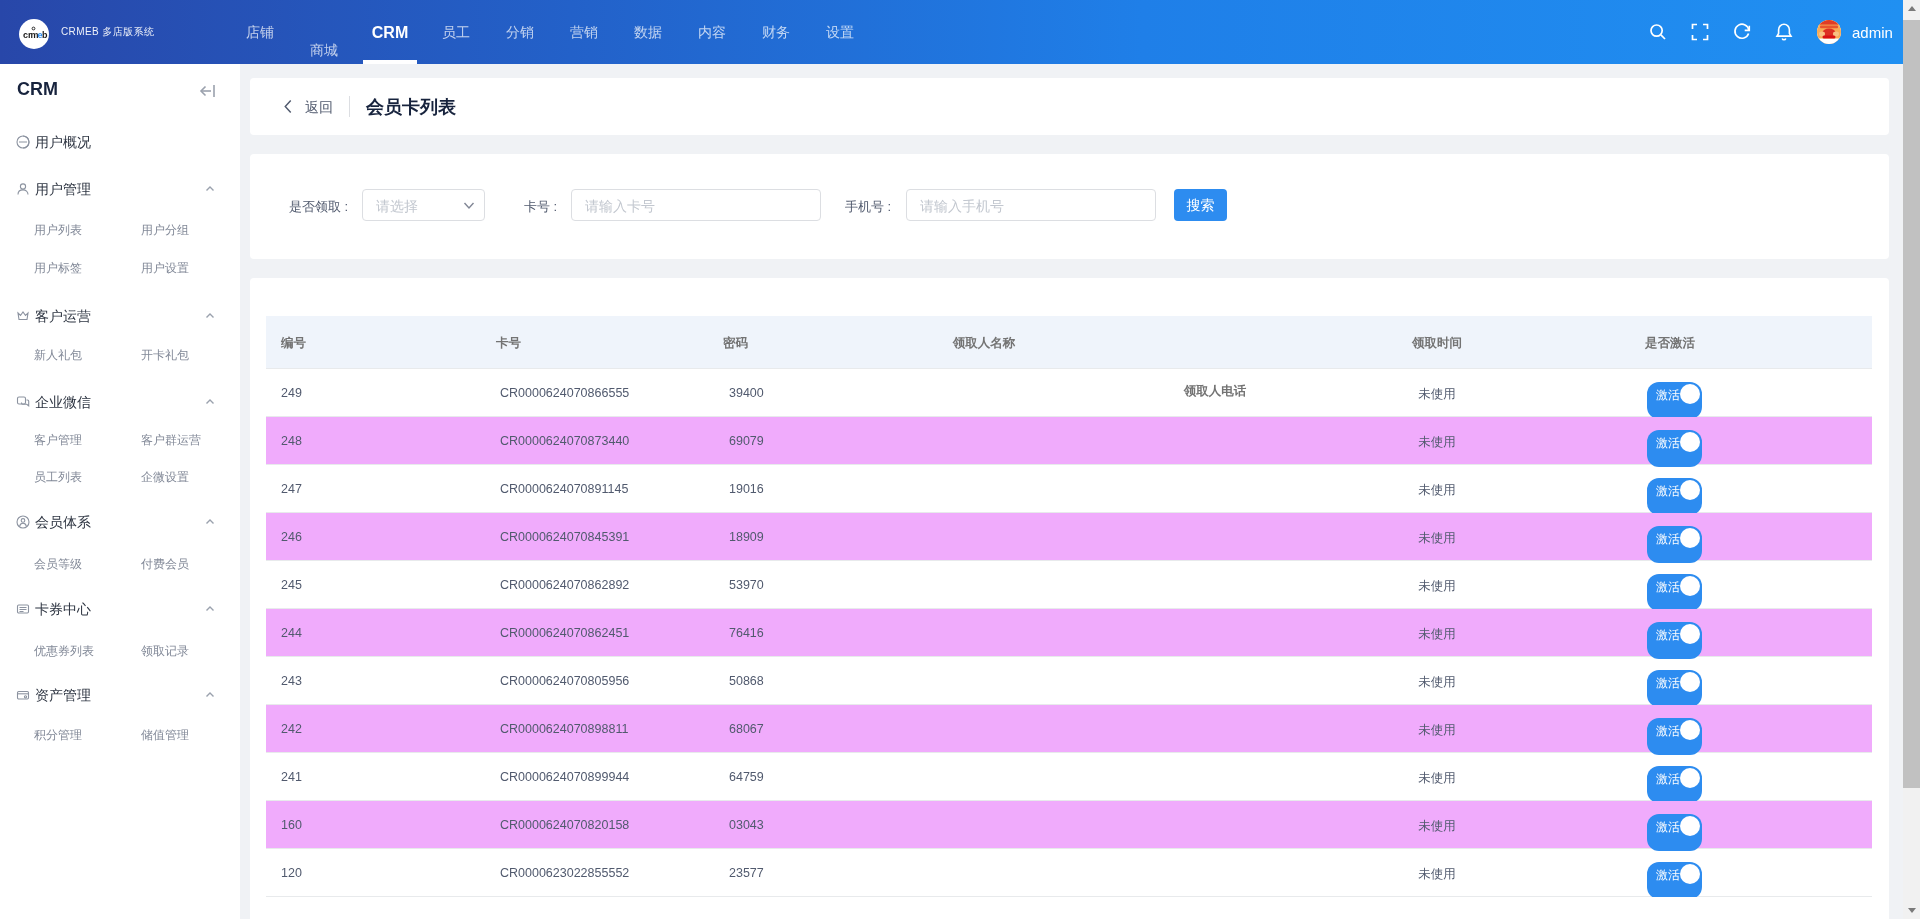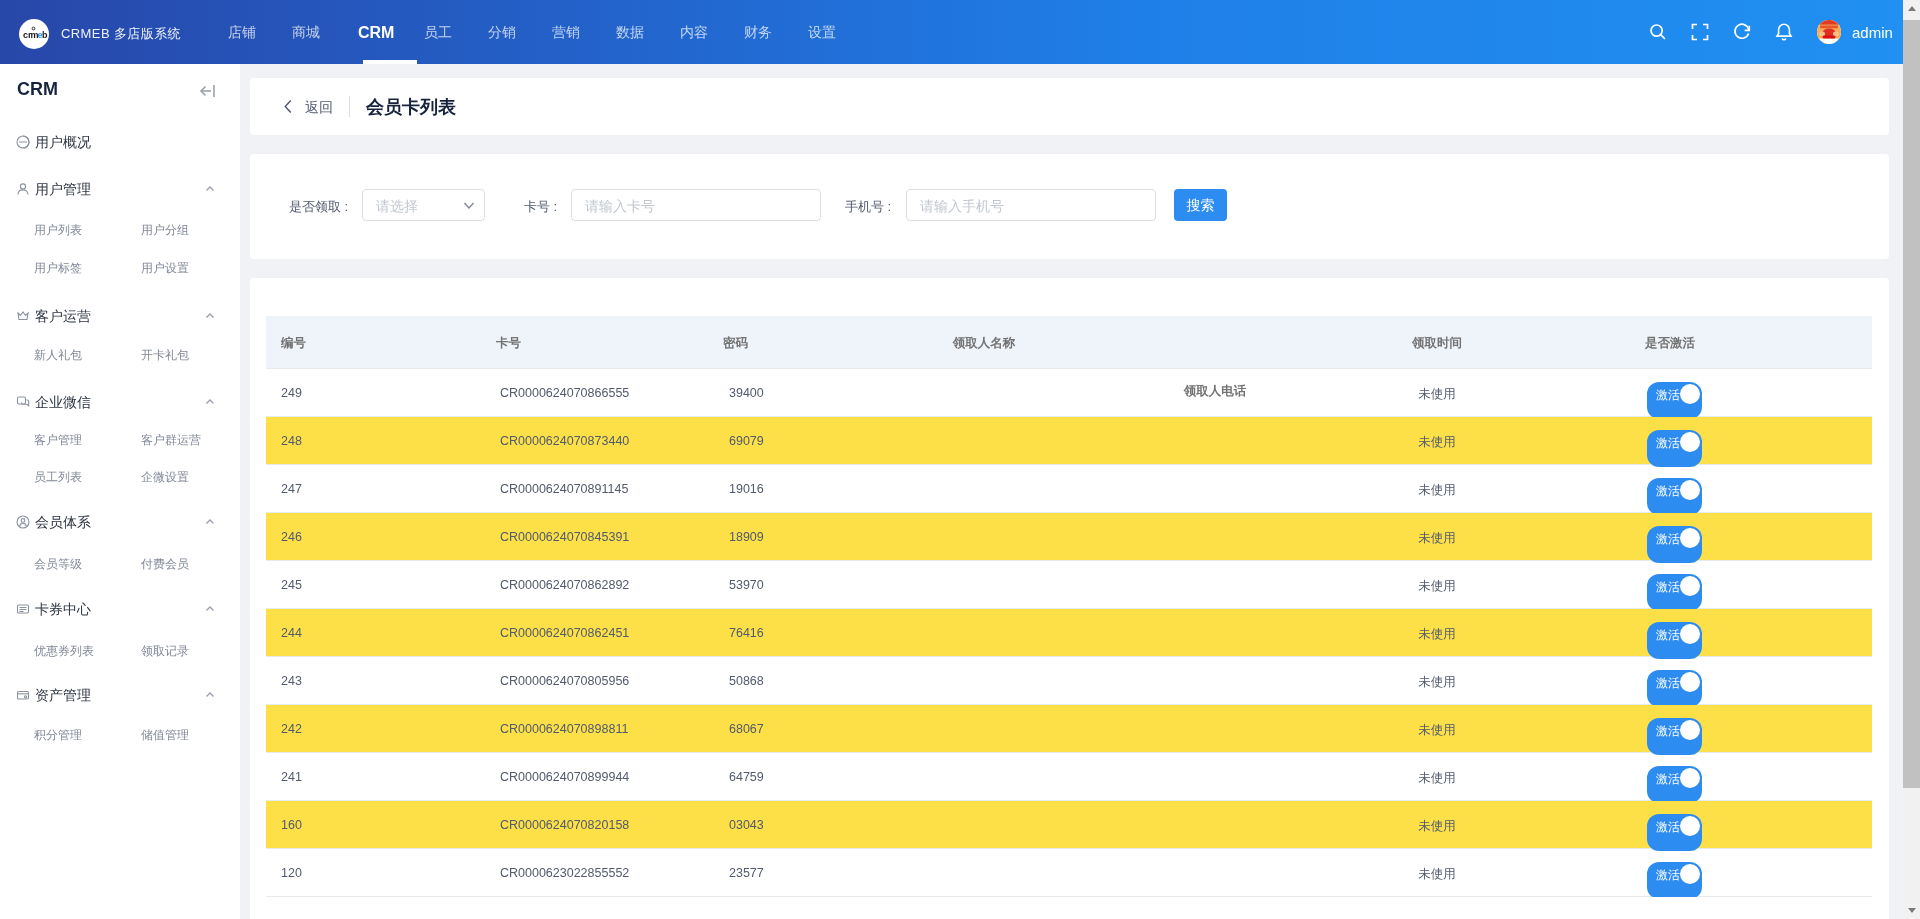--- a/index.html
+++ b/index.html
@@ -2,22 +2,22 @@
 <html><head>
 <meta charset="utf-8">
 <style>
   * { margin:0; padding:0; box-sizing:border-box; }
   html,body { width:1920px; height:919px; overflow:hidden; font-family:"Liberation Sans", sans-serif; background:#f0f2f5; }
   
   #topbar { position:absolute; left:0; top:0; width:1903px; height:64px;
     background:linear-gradient(90deg,#2847a9 0%, #2361c9 30%, #1f7fe8 60%, #2090f2 100%); }
   #logo { position:absolute; left:19px; top:19px; width:30px; height:30px; border-radius:50%; background:#fff; }
   #logo svg { position:absolute; left:0; top:0; }
-  #brand { position:absolute; left:61px; top:25px; font-size:13px; letter-spacing:0.4px; color:rgba(255,255,255,0.92); }
-  .navitem { position:absolute; top:24px; font-size:14px; color:rgba(255,255,255,0.72); width:64px; text-align:left; }
+  #brand { position:absolute; left:61px; top:25px; font-size:10px; letter-spacing:0.4px; color:rgba(255,255,255,0.92); }
+  .navitem { position:absolute; top:24px; font-size:14px; color:rgba(255,255,255,0.72); width:64px; text-align:center; }
   .navitem.active { font-size:16px; color:#fff; font-weight:bold; }
   #nav-underline { position:absolute; left:363px; top:60px; width:54px; height:4px; background:#fff; }
   .topicon { position:absolute; top:22px; }
   #admin-name { position:absolute; left:1852px; top:24px; font-size:15px; color:#fff; }
   #avatar { position:absolute; left:1817px; top:20px; width:24px; height:24px; border-radius:50%; overflow:hidden; background:#f79a4d;}
   
   #sidebar { position:absolute; left:0; top:64px; width:240px; height:855px; background:#fff; }
   #side-title { position:absolute; left:17px; top:15px; font-size:18px; font-weight:bold; color:#17233d; }
   #side-collapse { position:absolute; left:198px; top:17px; }
   .mi { position:absolute; left:35px; font-size:14px; color:#2d3441; }
@@ -39,21 +39,21 @@
   
   .flabel { position:absolute; top:198px; font-size:13px; color:#515a6e; }
   .finput { position:absolute; top:189px; height:32px; background:#fff; border:1px solid #dcdee2; border-radius:4px; }
   .placeholder { position:absolute; font-size:14px; color:#c2c7cf; }
   #search-btn { position:absolute; left:1174px; top:189px; width:53px; height:32px; background:#2d8cf0; border-radius:4px;
      color:#fff; font-size:14px; text-align:center; line-height:32px; }
   
   #thead { position:absolute; left:266px; top:316px; width:1606px; height:53px; background:#eff4fb; border-bottom:1px solid #e8eaec; }
   .th { position:absolute; font-size:12.5px; font-weight:bold; color:#737373; top:19px; }
   .row { position:absolute; left:266px; width:1606px; height:48px; border-bottom:1px solid #e8eaec; }
-  .row.stripe { background:#fde047; }
+  .row.stripe { background:#f0abfc; }
   .cell { position:absolute; font-size:12.5px; color:#515a6e; top:17px; }
   .ctr { transform:translateX(-50%); }
   .toggle { position:absolute; left:1381px; top:13px; width:55px; height:37px; background:#2d8cf0; border-radius:12px; }
   .toggle .txt { position:absolute; left:9px; top:5px; font-size:12px; color:#fff; }
   .toggle .knob { position:absolute; right:2px; top:2px; width:20px; height:20px; border-radius:50%; background:#fff; }
   
   #pgsb { position:absolute; left:1903px; top:0; width:17px; height:919px; background:#f1f1f1; }
   #pgsb .thumb { position:absolute; left:0; top:20px; width:17px; height:768px; background:#c1c1c1; }
   .sbarrow { position:absolute; left:4.5px; width:0; height:0; border-left:4px solid transparent; border-right:4px solid transparent; }
 </style>
@@ -64,21 +64,21 @@
       <svg width="30" height="30" viewBox="0 0 30 30">
     <text x="4" y="19" font-family="Liberation Sans, sans-serif" font-size="9" font-weight="bold" fill="#1a1a1a">cr</text>
     <text x="11.5" y="19" font-family="Liberation Sans, sans-serif" font-size="9" font-weight="bold" fill="#1a1a1a">m</text>
     <text x="18.5" y="19" font-family="Liberation Sans, sans-serif" font-size="9" font-weight="bold" fill="#2d8cf0">e</text>
     <text x="23" y="19" font-family="Liberation Sans, sans-serif" font-size="9" font-weight="bold" fill="#1a1a1a">b</text>
     <circle cx="14.5" cy="9.5" r="1.4" fill="none" stroke="#1a1a1a" stroke-width="0.9"></circle>
   </svg>
     </div>
   <div id="brand">CRMEB 多店版系统</div>
   <div class="navitem" style="left:228px;">店铺</div>
-  <div class="navitem" style="left:292px;">商城</div>
+  <div class="navitem" style="left:292px;margin-top:18px;">商城</div>
   <div class="navitem active" style="left:358px;">CRM</div>
   <div class="navitem" style="left:424px;">员工</div>
   <div class="navitem" style="left:488px;">分销</div>
   <div class="navitem" style="left:552px;">营销</div>
   <div class="navitem" style="left:616px;">数据</div>
   <div class="navitem" style="left:680px;">内容</div>
   <div class="navitem" style="left:744px;">财务</div>
   <div class="navitem" style="left:808px;">设置</div>
   <div id="nav-underline"></div>
   <svg class="topicon" style="left:1648px;" width="20" height="20" viewBox="0 0 20 20" fill="none" stroke="#fff" stroke-width="1.7">

